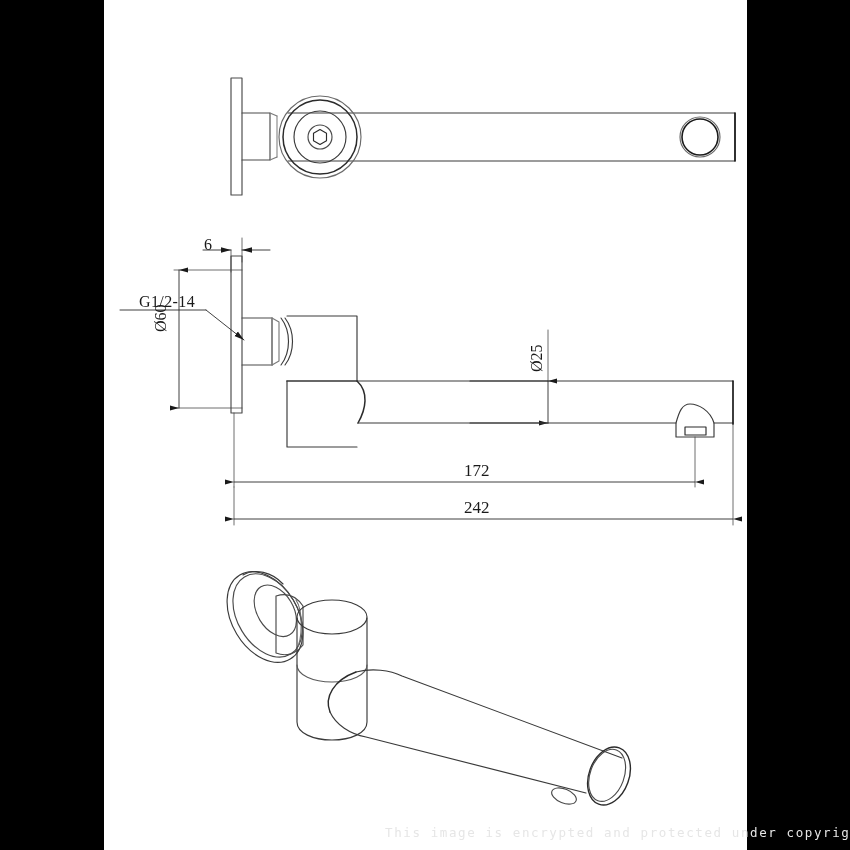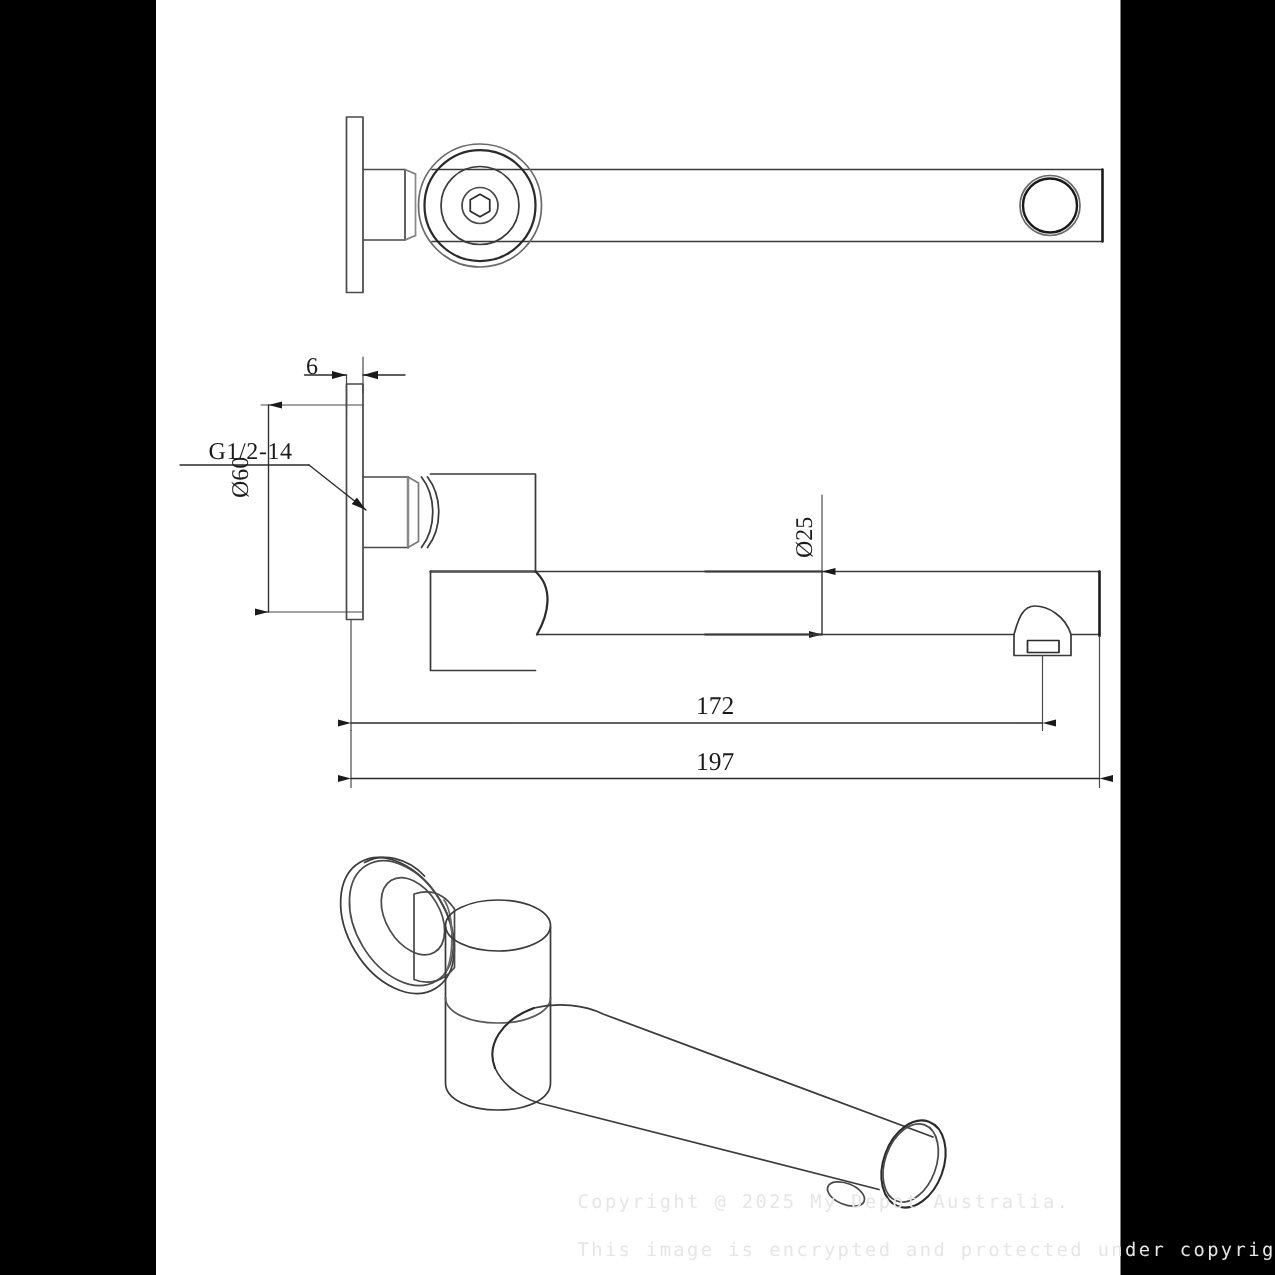--- a/index.html
+++ b/index.html
@@ -192,19 +192,18 @@
     <span style="position:absolute;left:139px;top:293px;font-size:16px;color:#1a1a1a;letter-spacing:0.4px;">G1/2-14</span>
 
     <span style="position:absolute;left:152px;top:332px;font-size:16px;color:#1a1a1a;
                  transform:rotate(-90deg);transform-origin:left top;white-space:nowrap;">Ø60</span>
 
     <span style="position:absolute;left:528px;top:372px;font-size:16px;color:#1a1a1a;
                  transform:rotate(-90deg);transform-origin:left top;white-space:nowrap;">Ø25</span>
 
     <span style="position:absolute;left:464px;top:461px;font-size:17px;color:#1a1a1a;">172</span>
 
-    <span style="position:absolute;left:464px;top:498px;font-size:17px;color:#1a1a1a;">197</span>
+    <span style="position:absolute;left:464px;top:498px;font-size:17px;color:#1a1a1a;">242</span>
   </div>
 
-  <div class="wm" id="wm-line-1">Copyright @ 2025 My Depot Australia.</div>
   <div class="wm" id="wm-line-2">This image is encrypted and protected under copyright law.</div>
 
 </div>
 
 </body></html>

